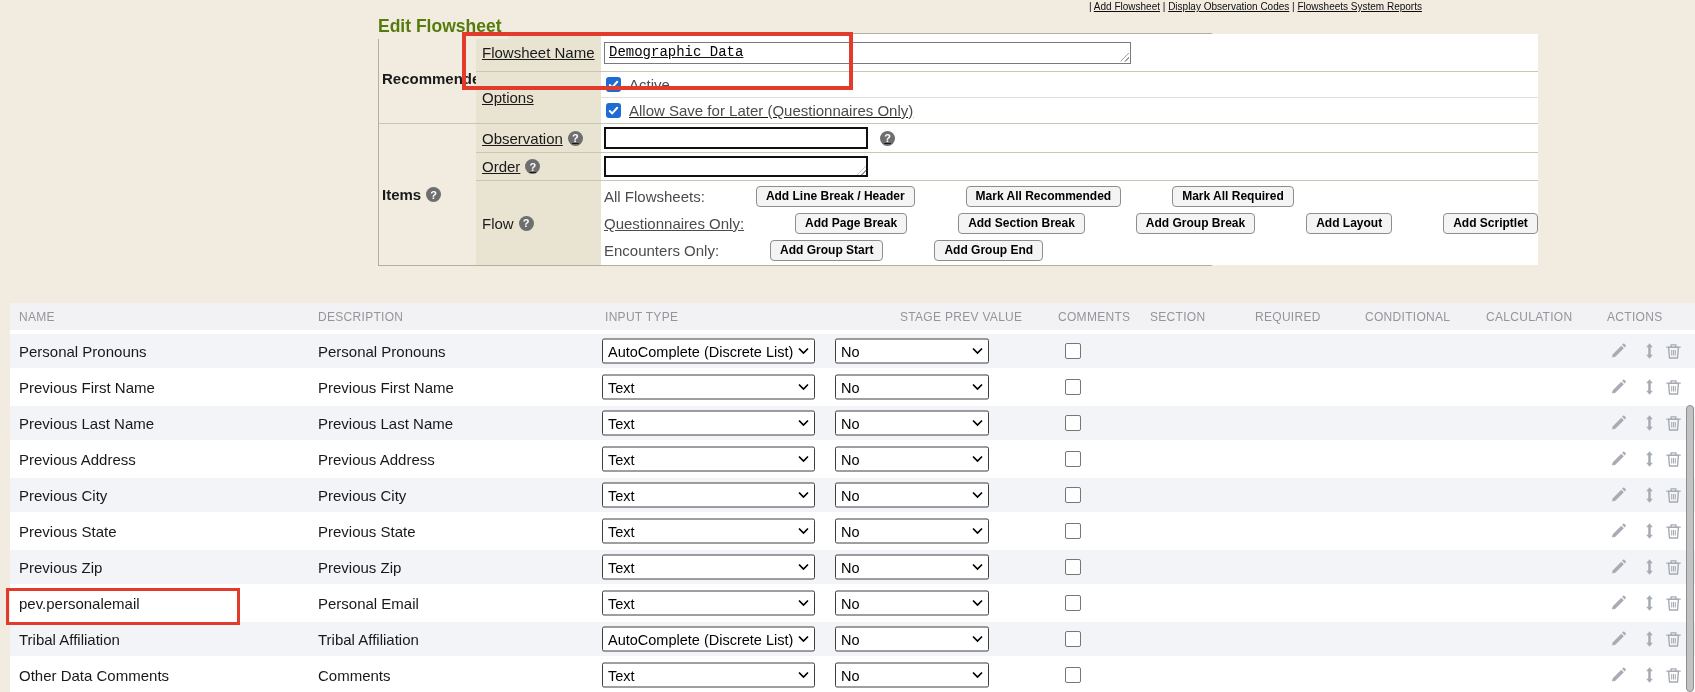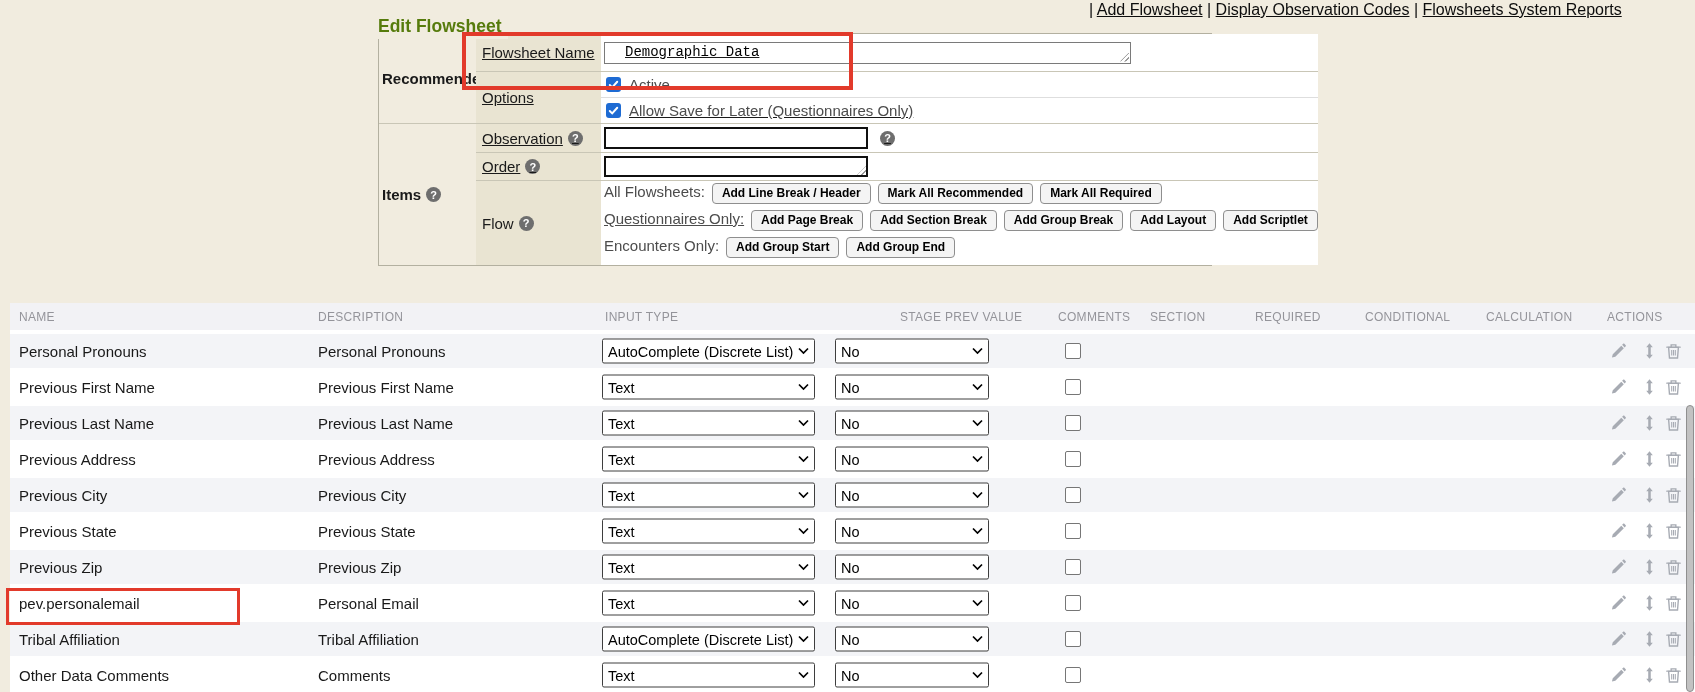--- a/index.html
+++ b/index.html
@@ -1,20 +1,20 @@
 <!DOCTYPE html>
 <html><head>
 <meta charset="utf-8">
 <style>
   html,body{margin:0;padding:0;}
   .screen{position:relative;width:1695px;height:692px;background:#f1ecdf;overflow:hidden;
           font-family:"Liberation Sans",sans-serif;color:#1a1a1a;}
 
   
-  .top-links{position:absolute;top:1px;left:1089px;white-space:nowrap;font-size:16px;color:#0d0d0d;text-align:center;}
+  .top-links{position:absolute;top:1px;left:1089px;white-space:nowrap;font-size:10px;color:#0d0d0d;text-align:center;}
   .top-links a{color:#0d0d0d;text-decoration:underline;cursor:pointer;}
   .top-links .sep{text-decoration:none;}
 
   
   .fs{position:absolute;left:378px;top:33px;width:834px;height:233px;border:1px solid #b3b0a0;
       background:#fff;box-sizing:border-box;}
   .fs-legend{position:absolute;left:377px;top:16px;z-index:3;font-size:17.5px;font-weight:bold;
              color:#567b0c;background:#f1ecdf;padding:0 7px 2px 1px;}
   .fs-grid{display:grid;grid-template-columns:97px 125px 1fr;grid-template-rows:38px 26px 26px 29px 28px 84px;
            width:100%;height:231px;}
@@ -33,39 +33,39 @@
   .g-ord-l{grid-column:2;grid-row:5;}  .g-ord-c{grid-column:3;grid-row:5;}
   .g-flw-l{grid-column:2;grid-row:6;}  .g-flw-c{grid-column:3;grid-row:6;display:block;padding-top:2px;}
 
   .help{display:inline-flex;flex:none;width:15px;height:15px;border-radius:50%;background:#6e6e6e;
         color:#fff;font-size:11px;font-weight:bold;align-items:center;justify-content:center;
         margin-left:5px;cursor:pointer;}
   .help::before{content:"?";}
 
   .ta-wrap{position:relative;display:inline-block;}
   .fs-name-ta{width:527px;height:22px;border:1px solid #7a7a7a;font-family:"Liberation Mono",monospace;
-              font-size:14px;padding:1px 20px;resize:none;background:#fff;box-sizing:border-box;display:block;}
+              font-size:14px;padding:1px 4px;resize:none;background:#fff;box-sizing:border-box;display:block;}
   .corner{position:absolute;right:2px;bottom:2px;width:9px;height:9px;pointer-events:none;
           background:repeating-linear-gradient(135deg,transparent 0 2px,#9a9a9a 2px 3.5px);
           clip-path:polygon(100% 0,100% 100%,0 100%);}
   .obs-input{width:264px;height:22px;border:2px solid #101010;background:#fff;box-sizing:border-box;
              font-size:14px;padding:0 3px;}
   .order-ta{width:264px;height:21px;border:2px solid #101010;background:#fff;box-sizing:border-box;
             font-size:14px;padding:0 3px;resize:none;display:block;}
 
   .cbx{display:inline-flex;flex:none;width:15px;height:15px;background:#1e6bd3;border-radius:3px;
        align-items:center;justify-content:center;margin:0 8px 0 2px;cursor:pointer;}
   .cbx svg{display:block;}
   .opt-label{font-size:15px;color:#4c4c4c;}
 
-  .flow-line{display:flex;align-items:flex-start;height:27px;gap:7px;font-size:15px;color:#4c4c4c;white-space:nowrap;}
+  .flow-line{display:flex;align-items:center;height:27px;gap:7px;font-size:15px;color:#4c4c4c;white-space:nowrap;}
   .flow-label.u{text-decoration:underline;}
   .btn{font-family:"Liberation Sans",sans-serif;font-size:12px;font-weight:bold;color:#000;
        background:#f4f4f4;border:1px solid #8e8e8e;border-radius:4px;padding:2px 9px;height:21px;
-       line-height:15px;cursor:pointer;}
+       line-height:15px;cursor:pointer;margin-left:44px;}
 
   
   .hl-box{position:absolute;border-style:solid;border-color:#e23a2b;background:transparent;z-index:20;pointer-events:none;}
   .hl-1{left:462px;top:32px;width:383px;height:50px;border-width:4px;}
   .hl-2{left:6px;top:588px;width:228px;height:31px;border-width:3px;}
 
   
   .table{position:absolute;left:10px;top:303px;width:1685px;}
   .thead{position:relative;height:27px;background:#f2f2f5;border-bottom:4px solid #fff;box-sizing:content-box;}
   .thead .th{position:absolute;top:7px;font-size:12px;color:#94949a;letter-spacing:.3px;}

